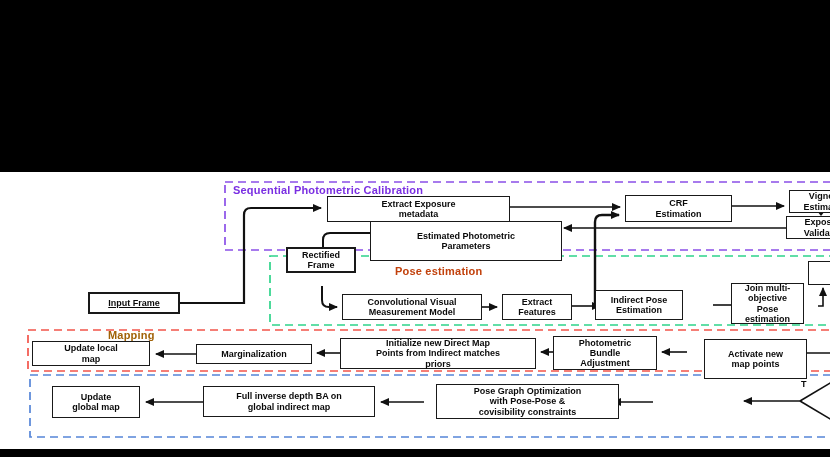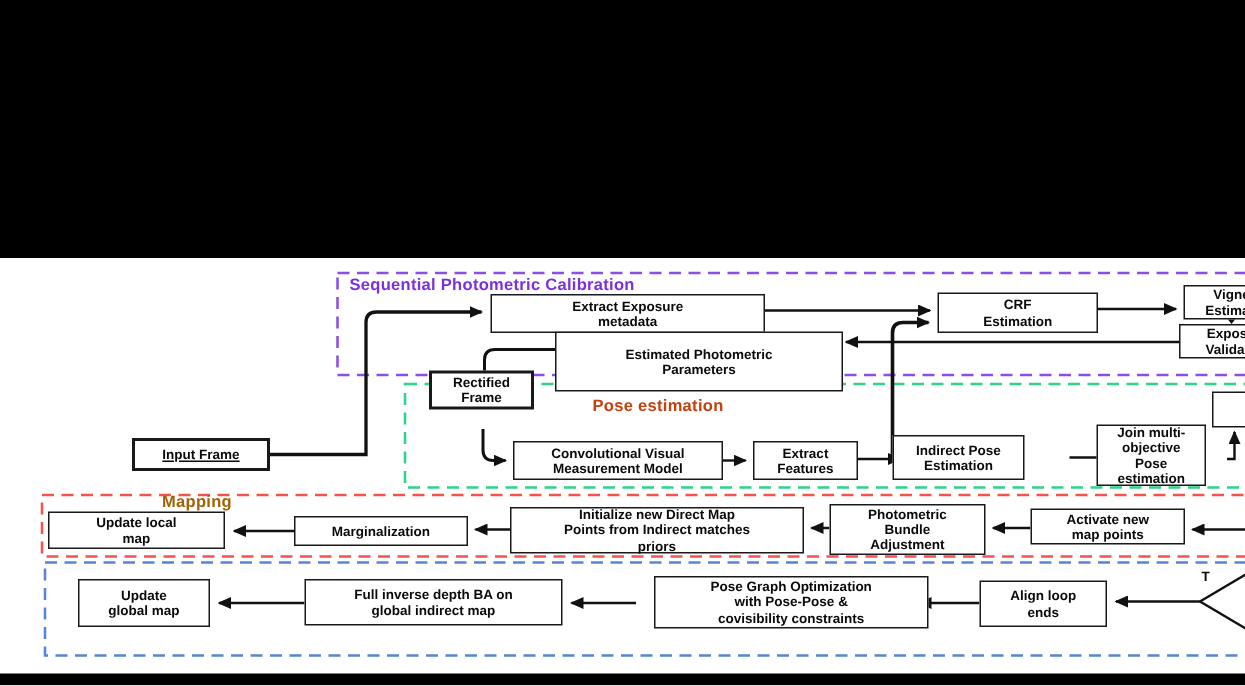--- a/index.html
+++ b/index.html
@@ -120,24 +120,22 @@
     <div class="node" style="left: 808px; top: 261px; width: 56px; height: 24px;"></div>
     <div class="node" style="left: 196px; top: 344px; width: 116px; height: 20px;">Marginalization</div>
     <div class="node" style="left: 32px; top: 341px; width: 118px; height: 25px;">Update local
 map</div>
     <div class="node" style="left: 340px; top: 338px; width: 196px; height: 31px;">Initialize new Direct Map
 Points from Indirect matches
 priors</div>
     <div class="node" style="left: 553px; top: 336px; width: 104px; height: 34px;">Photometric
 Bundle
 Adjustment</div>
-    <div class="node" style="left: 687px; top: 339px; width: 103px; height: 24px;">Activate new
+    <div class="node" style="left: 704px; top: 339px; width: 103px; height: 40px;">Activate new
 map points</div>
     <div class="node" style="left: 52px; top: 386px; width: 88px; height: 32px;">Update
 global map</div>
     <div class="node" style="left: 203px; top: 386px; width: 172px; height: 31px;">Full inverse depth BA on
 global indirect map</div>
     <div class="node" style="left: 424px; top: 384px; width: 183px; height: 35px; margin-left: 12px;">Pose Graph Optimization
 with Pose-Pose &amp;
 covisibility constraints</div>
-    <div class="node" style="left: 653px; top: 387px; width: 85px; height: 31px;">Align loop
-ends</div>
   </div>
 
 </body></html>

